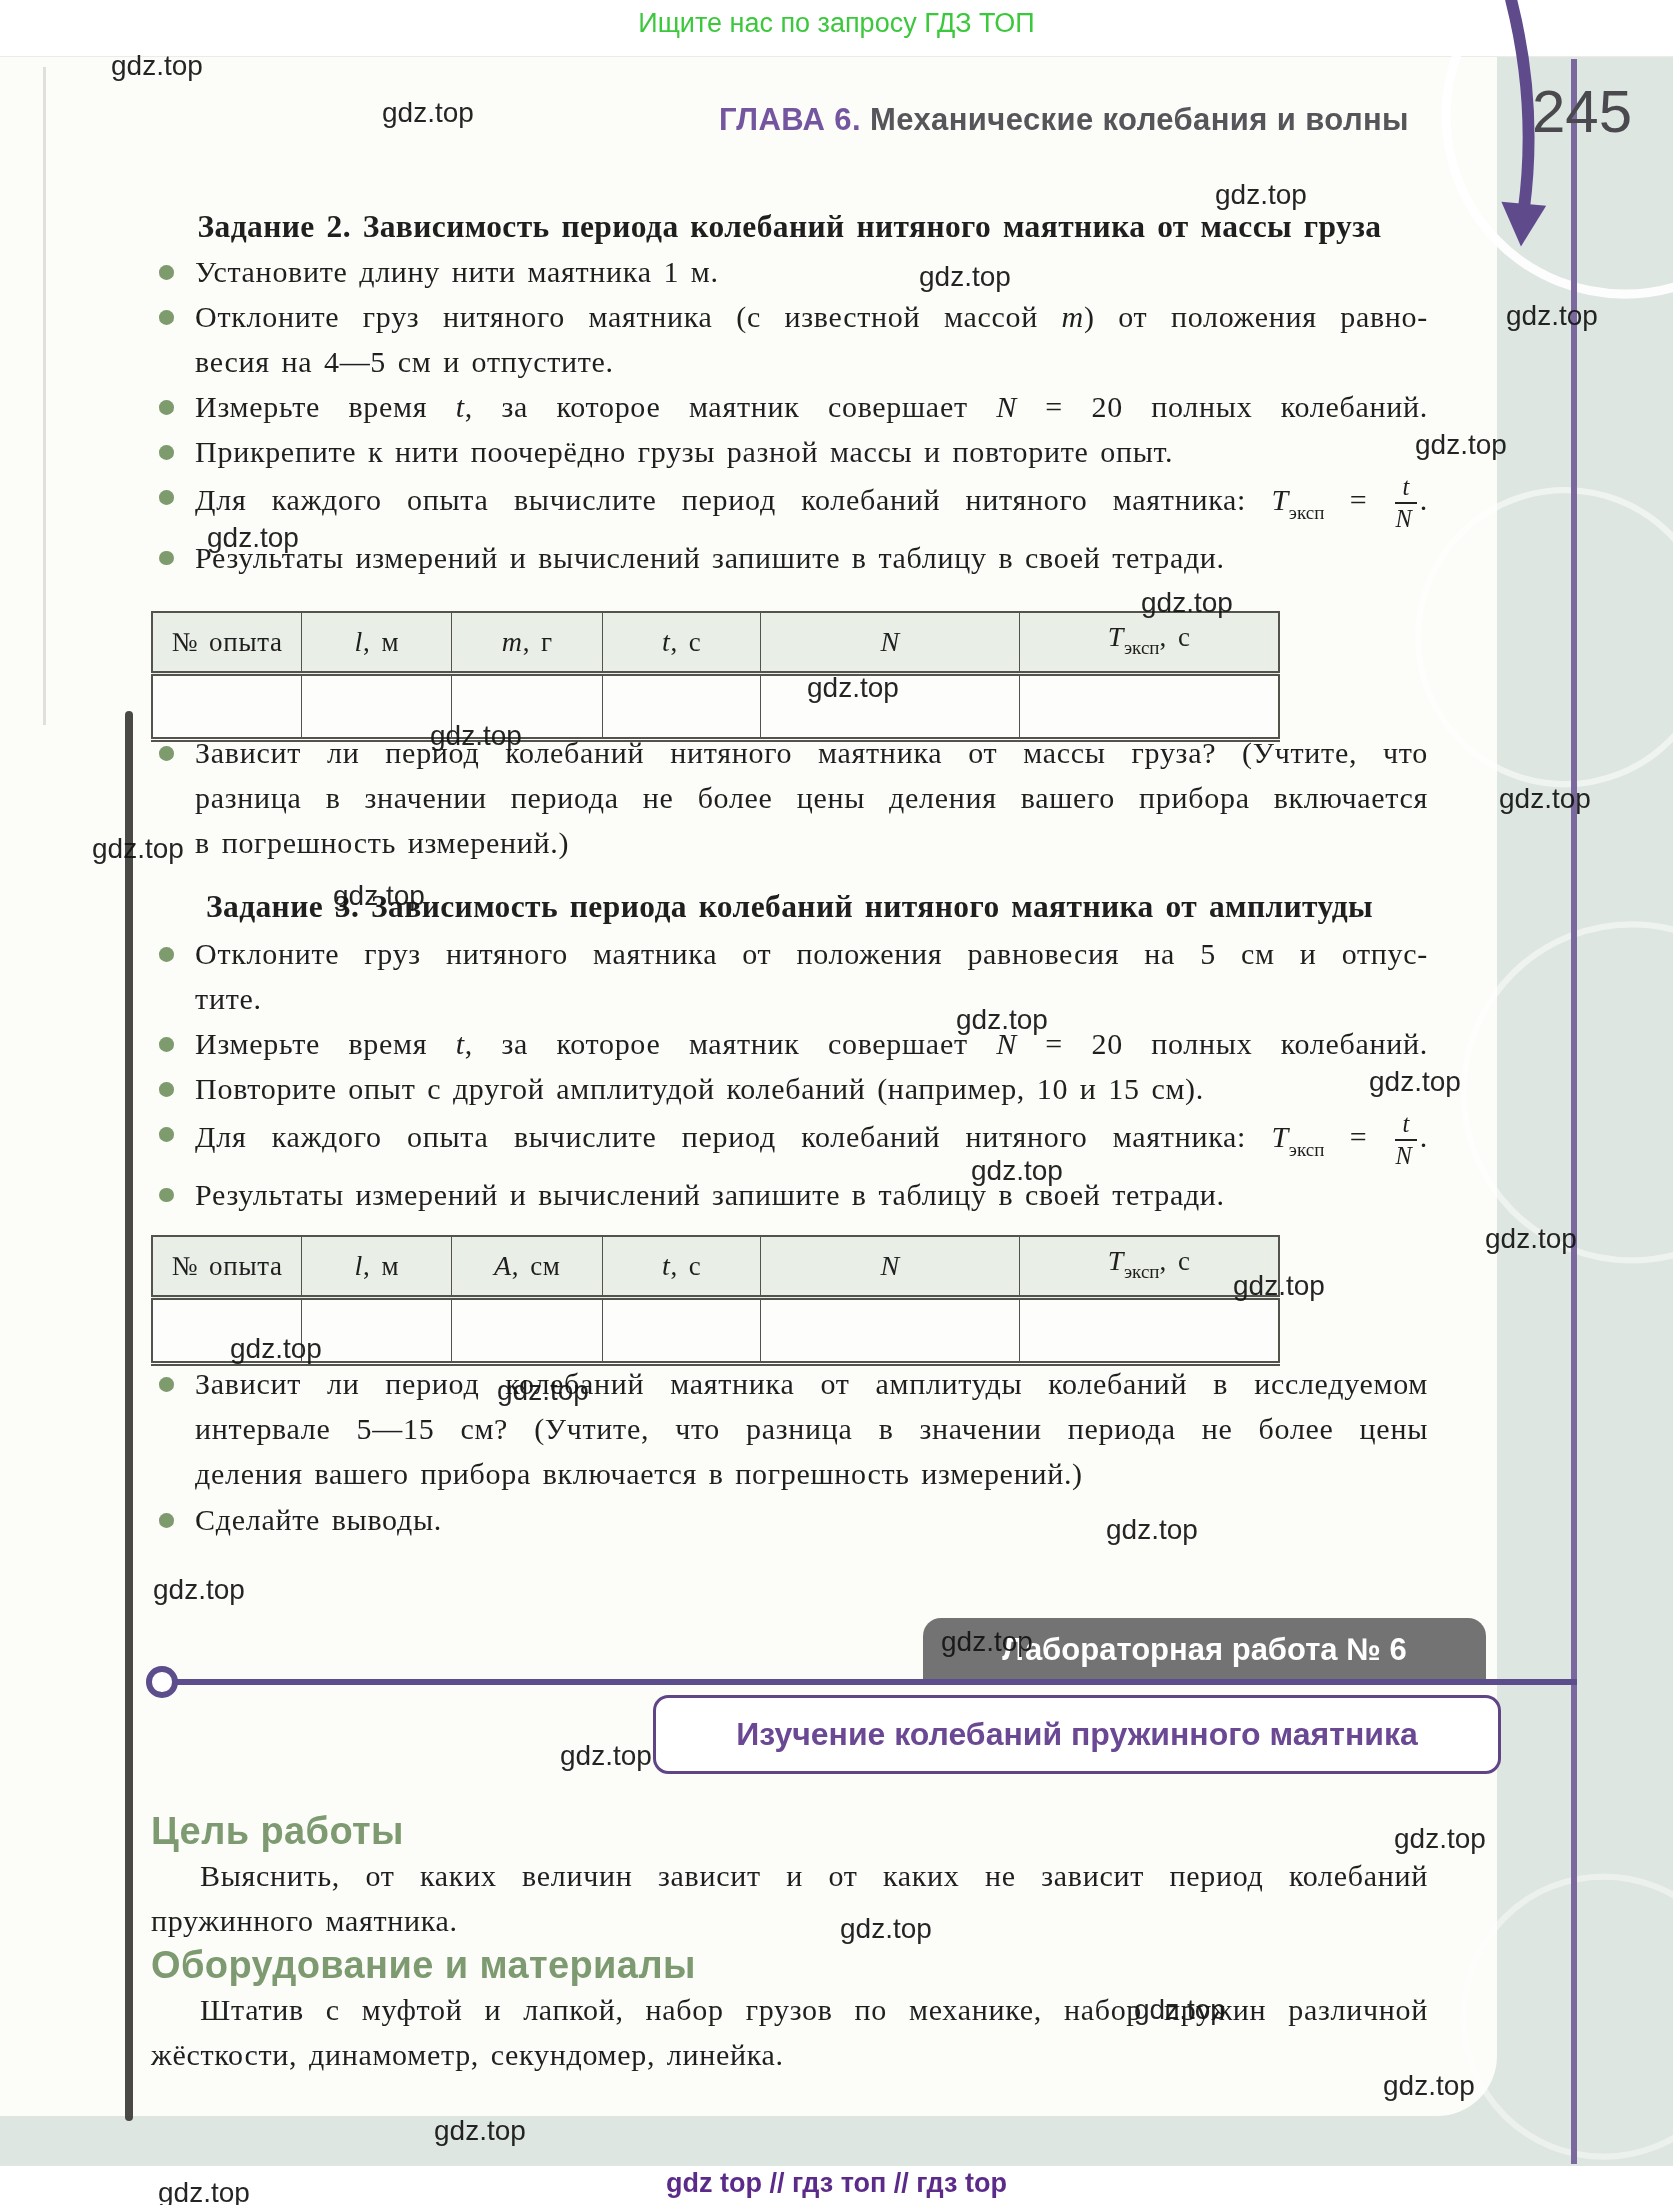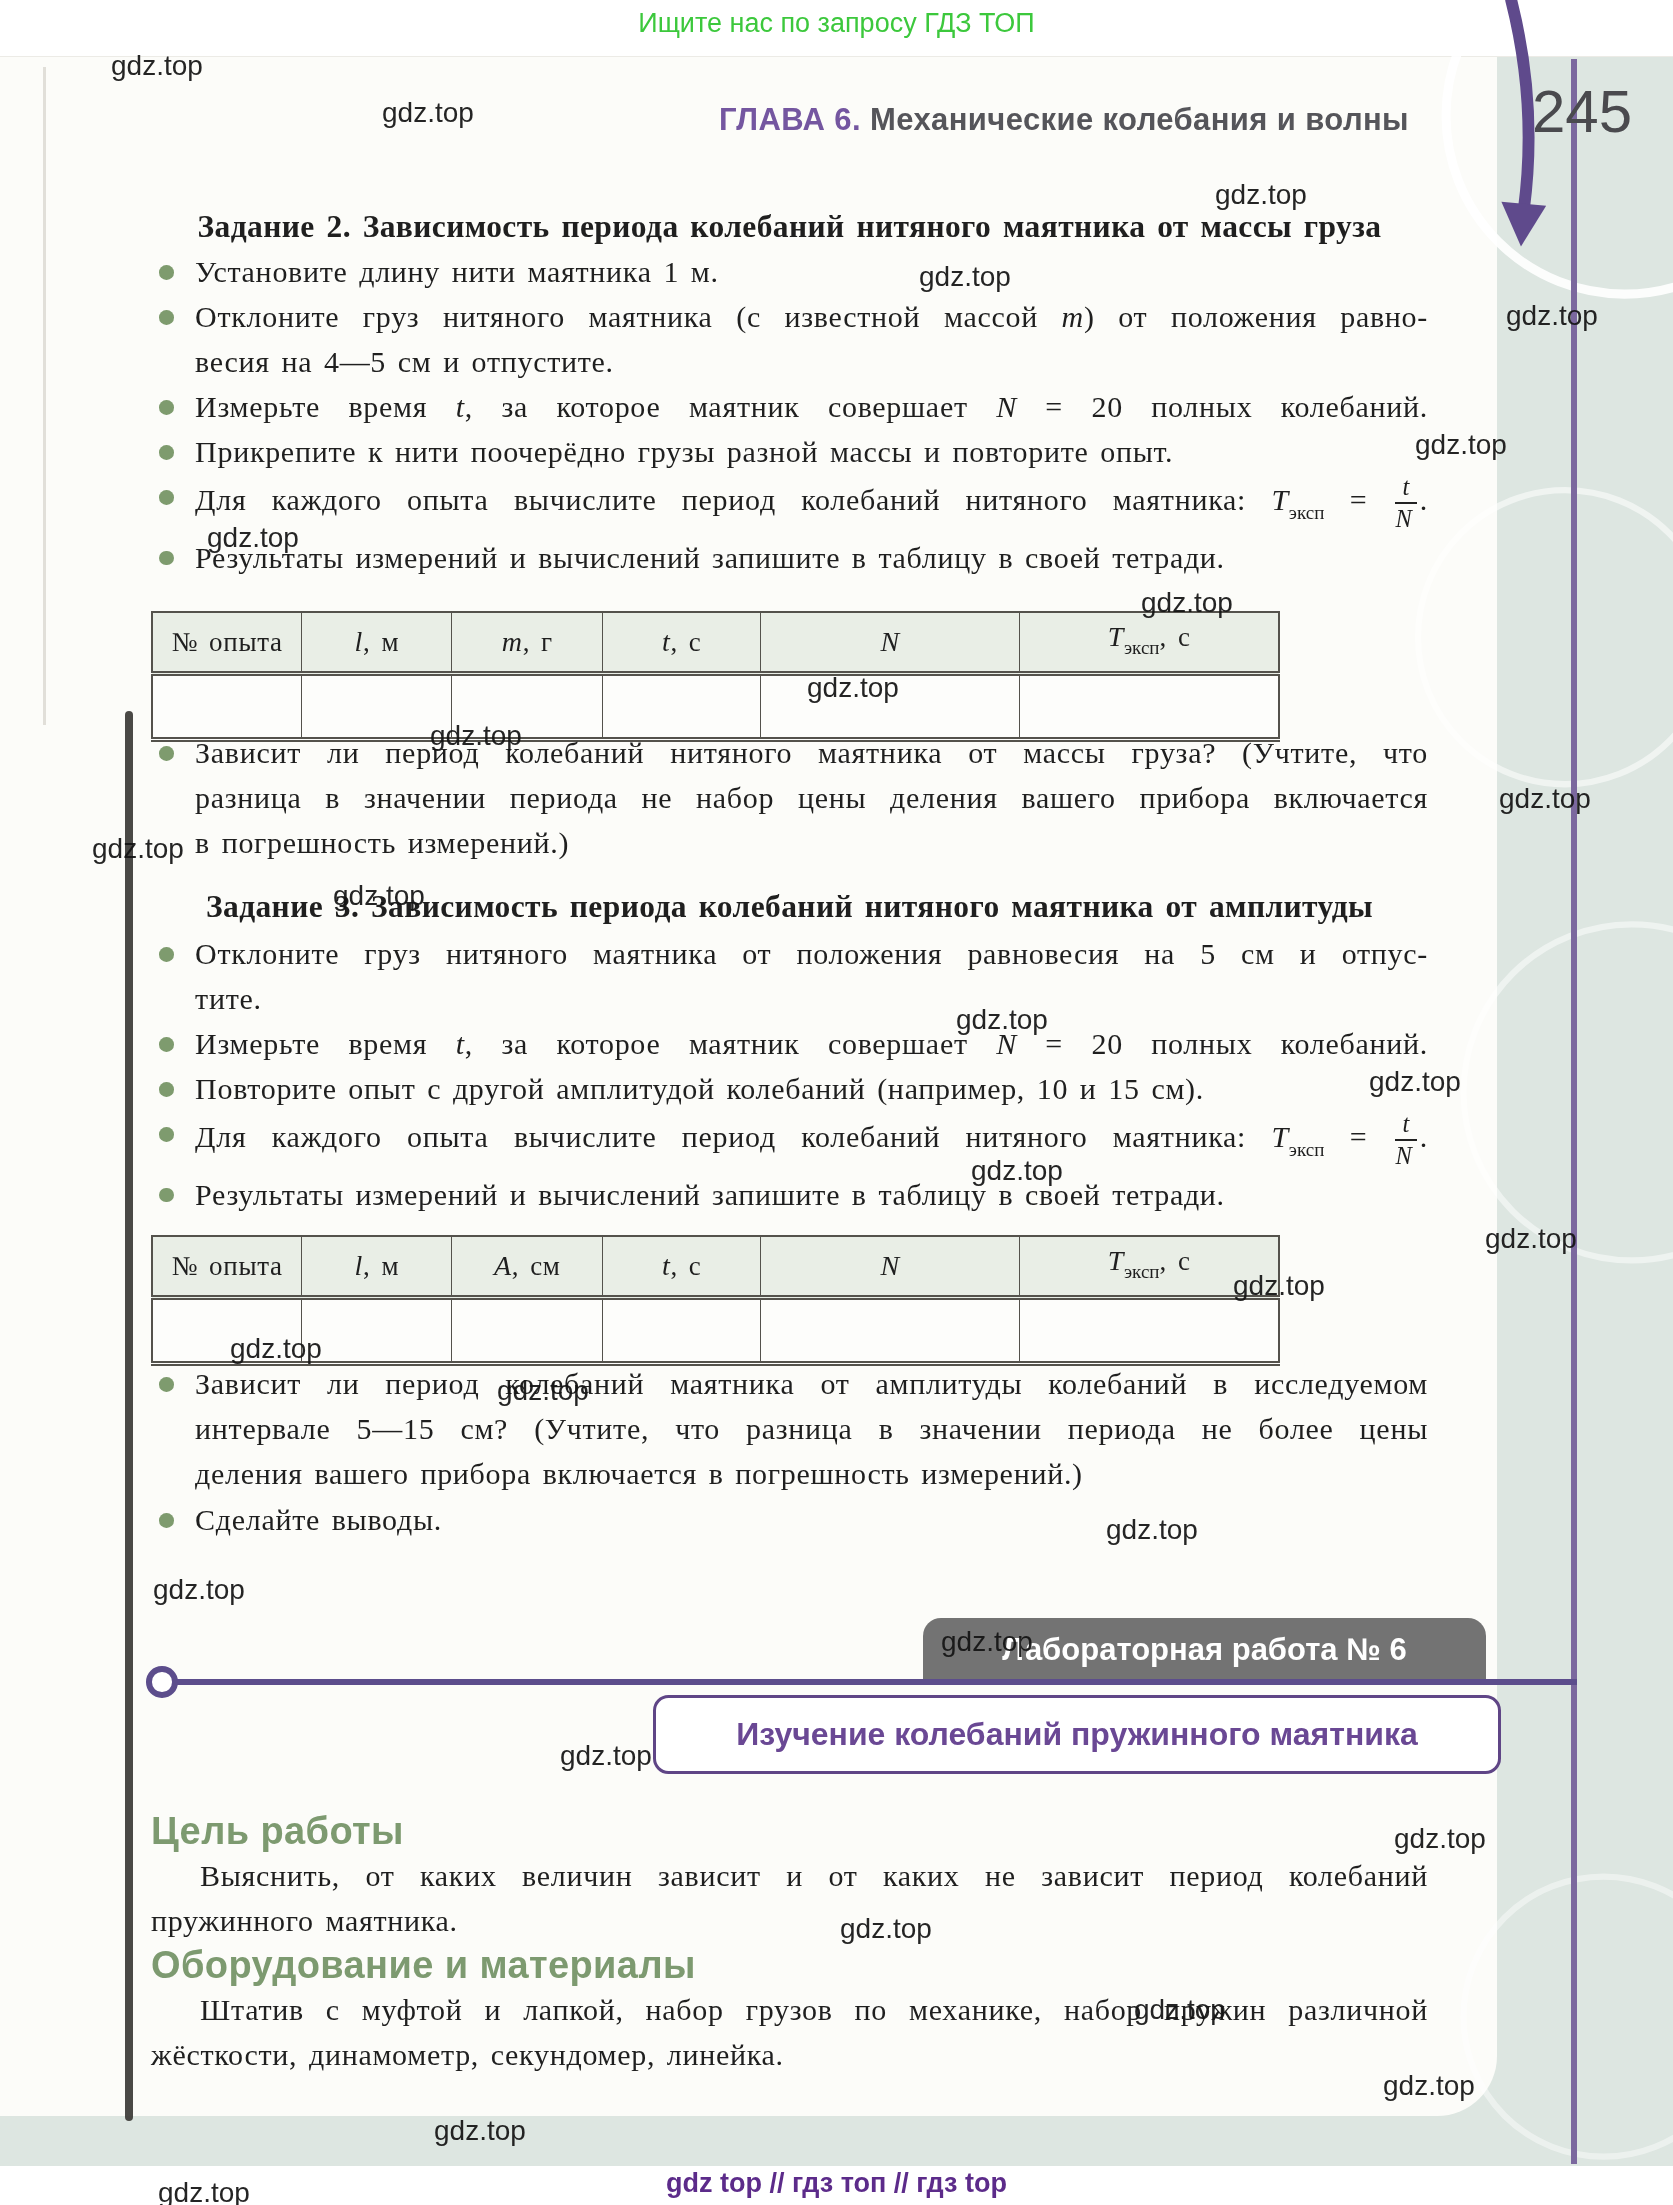--- a/index.html
+++ b/index.html
@@ -183,21 +183,21 @@
           </tr>
         </tbody>
       </table>
   </div>
 
   <div class="blk" style="top:730px;">
       <div class="bullet">
         <span class="dot"></span>
         <div class="bcontent">
           <div class="line stretch"><span class="sg-t">Зависит ли период колебаний нитяного маятника от массы груза? (Учтите, что</span></div>
-          <div class="line stretch"><span class="sg-t">разница в значении периода не набор цены деления вашего прибора включается</span></div>
+          <div class="line stretch"><span class="sg-t">разница в значении периода не более цены деления вашего прибора включается</span></div>
           <div class="line"><span class="sg-t">в погрешность измерений.)</span></div>
         </div>
       </div>
     </div>
 
   <div class="blk task-heading" style="top:884px;">Задание 3. Зависимость периода колебаний нитяного маятника от амплитуды</div>
   <div class="blk" style="top:931px;">
       <div class="bullet">
         <span class="dot"></span>
         <div class="bcontent">

